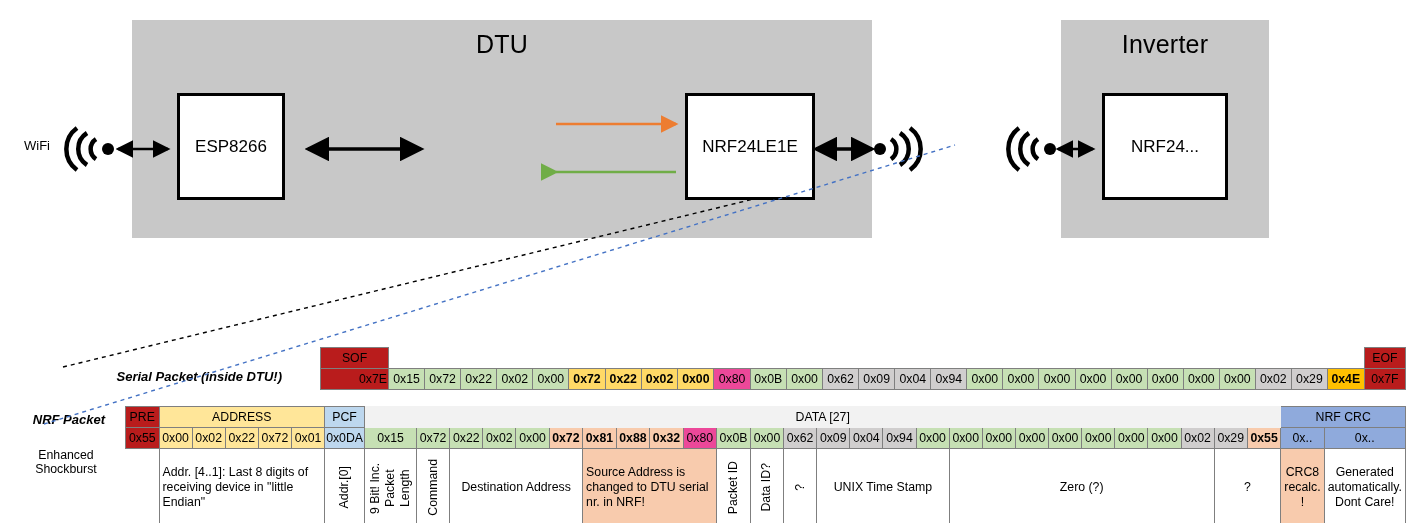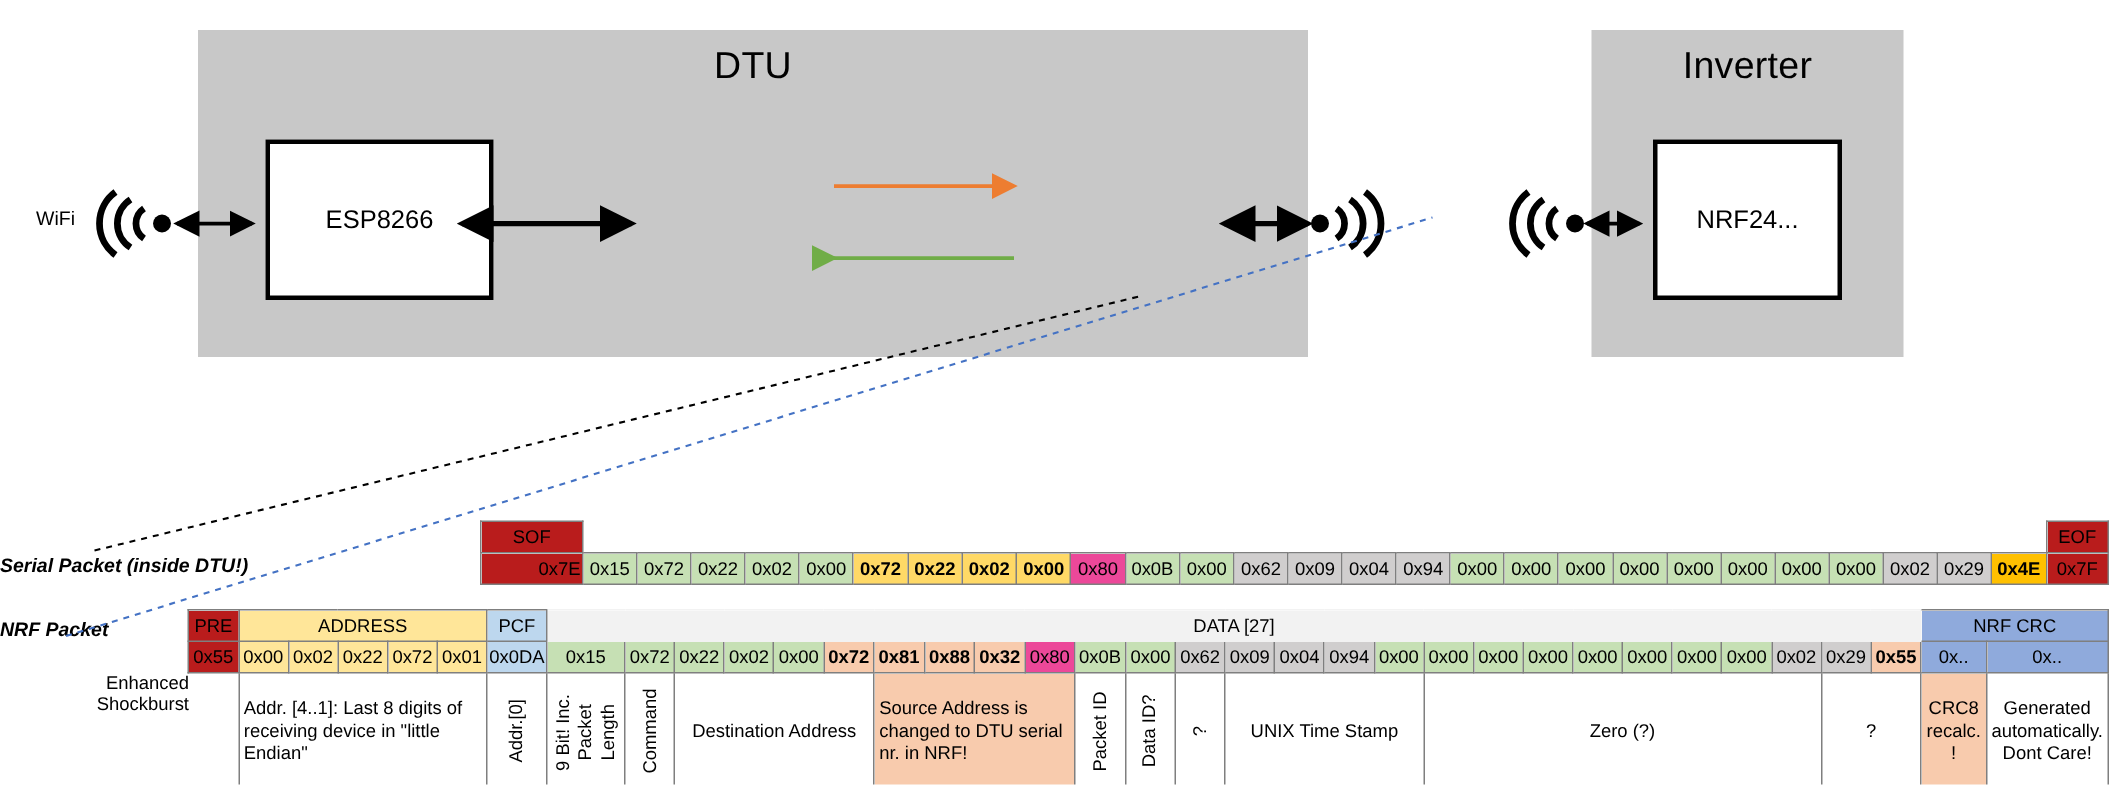--- a/index.html
+++ b/index.html
@@ -50,37 +50,40 @@
   
   .ann td{height:78px;vertical-align:middle;font-size:12.3px;
           line-height:15px;white-space:normal;padding:1px 3px;}
   .ann .vert{writing-mode:vertical-rl;transform:rotate(180deg);
              white-space:nowrap;margin:0 auto;}
   .ann .vert-wrap{writing-mode:vertical-rl;transform:rotate(180deg);
              white-space:normal;height:74px;text-align:center;margin:0 auto;}
   .ann .lefttext{text-align:left;}
 
   .rowlabel{position:absolute;font-size:13px;font-weight:bold;
-            font-style:italic;}
-  .rowlabel2{position:absolute;font-size:12.3px;text-align:right;}
+            font-style:italic;text-align:right;}
+  .rowlabel2{position:absolute;font-size:12.3px;text-align:center;}
 
   svg.overlay{position:absolute;left:0;top:0;width:1406px;height:523px;
               pointer-events:none;}
 </style>
 </head>
 <body>
 
 <div id="block-diagram">
 
   <div class="enclosure" style="left:128px;top:20px;width:740px;height:218px;">
     <div class="encl-title">DTU</div>
   </div>
 
-  <div class="chip" style="left:173px;top:93px;width:152px;height:107px;">
+  <div class="chip" style="left:173px;top:93px;width:108px;height:107px;">
     <span>ESP8266</span>
+  </div>
+  <div class="chip" style="left:681px;top:93px;width:130px;height:107px;">
+    <span>NRF24LE1E</span>
   </div>
 
   <div class="enclosure" style="left:1057px;top:20px;width:208px;height:218px;">
     <div class="encl-title">Inverter</div>
   </div>
   <div class="chip" style="left:1098px;top:93px;width:126px;height:107px;">
     <span>NRF24...</span>
   </div>
 
   <div class="lbl-wifi" style="left:20px;top:138px;">WiFi</div>

